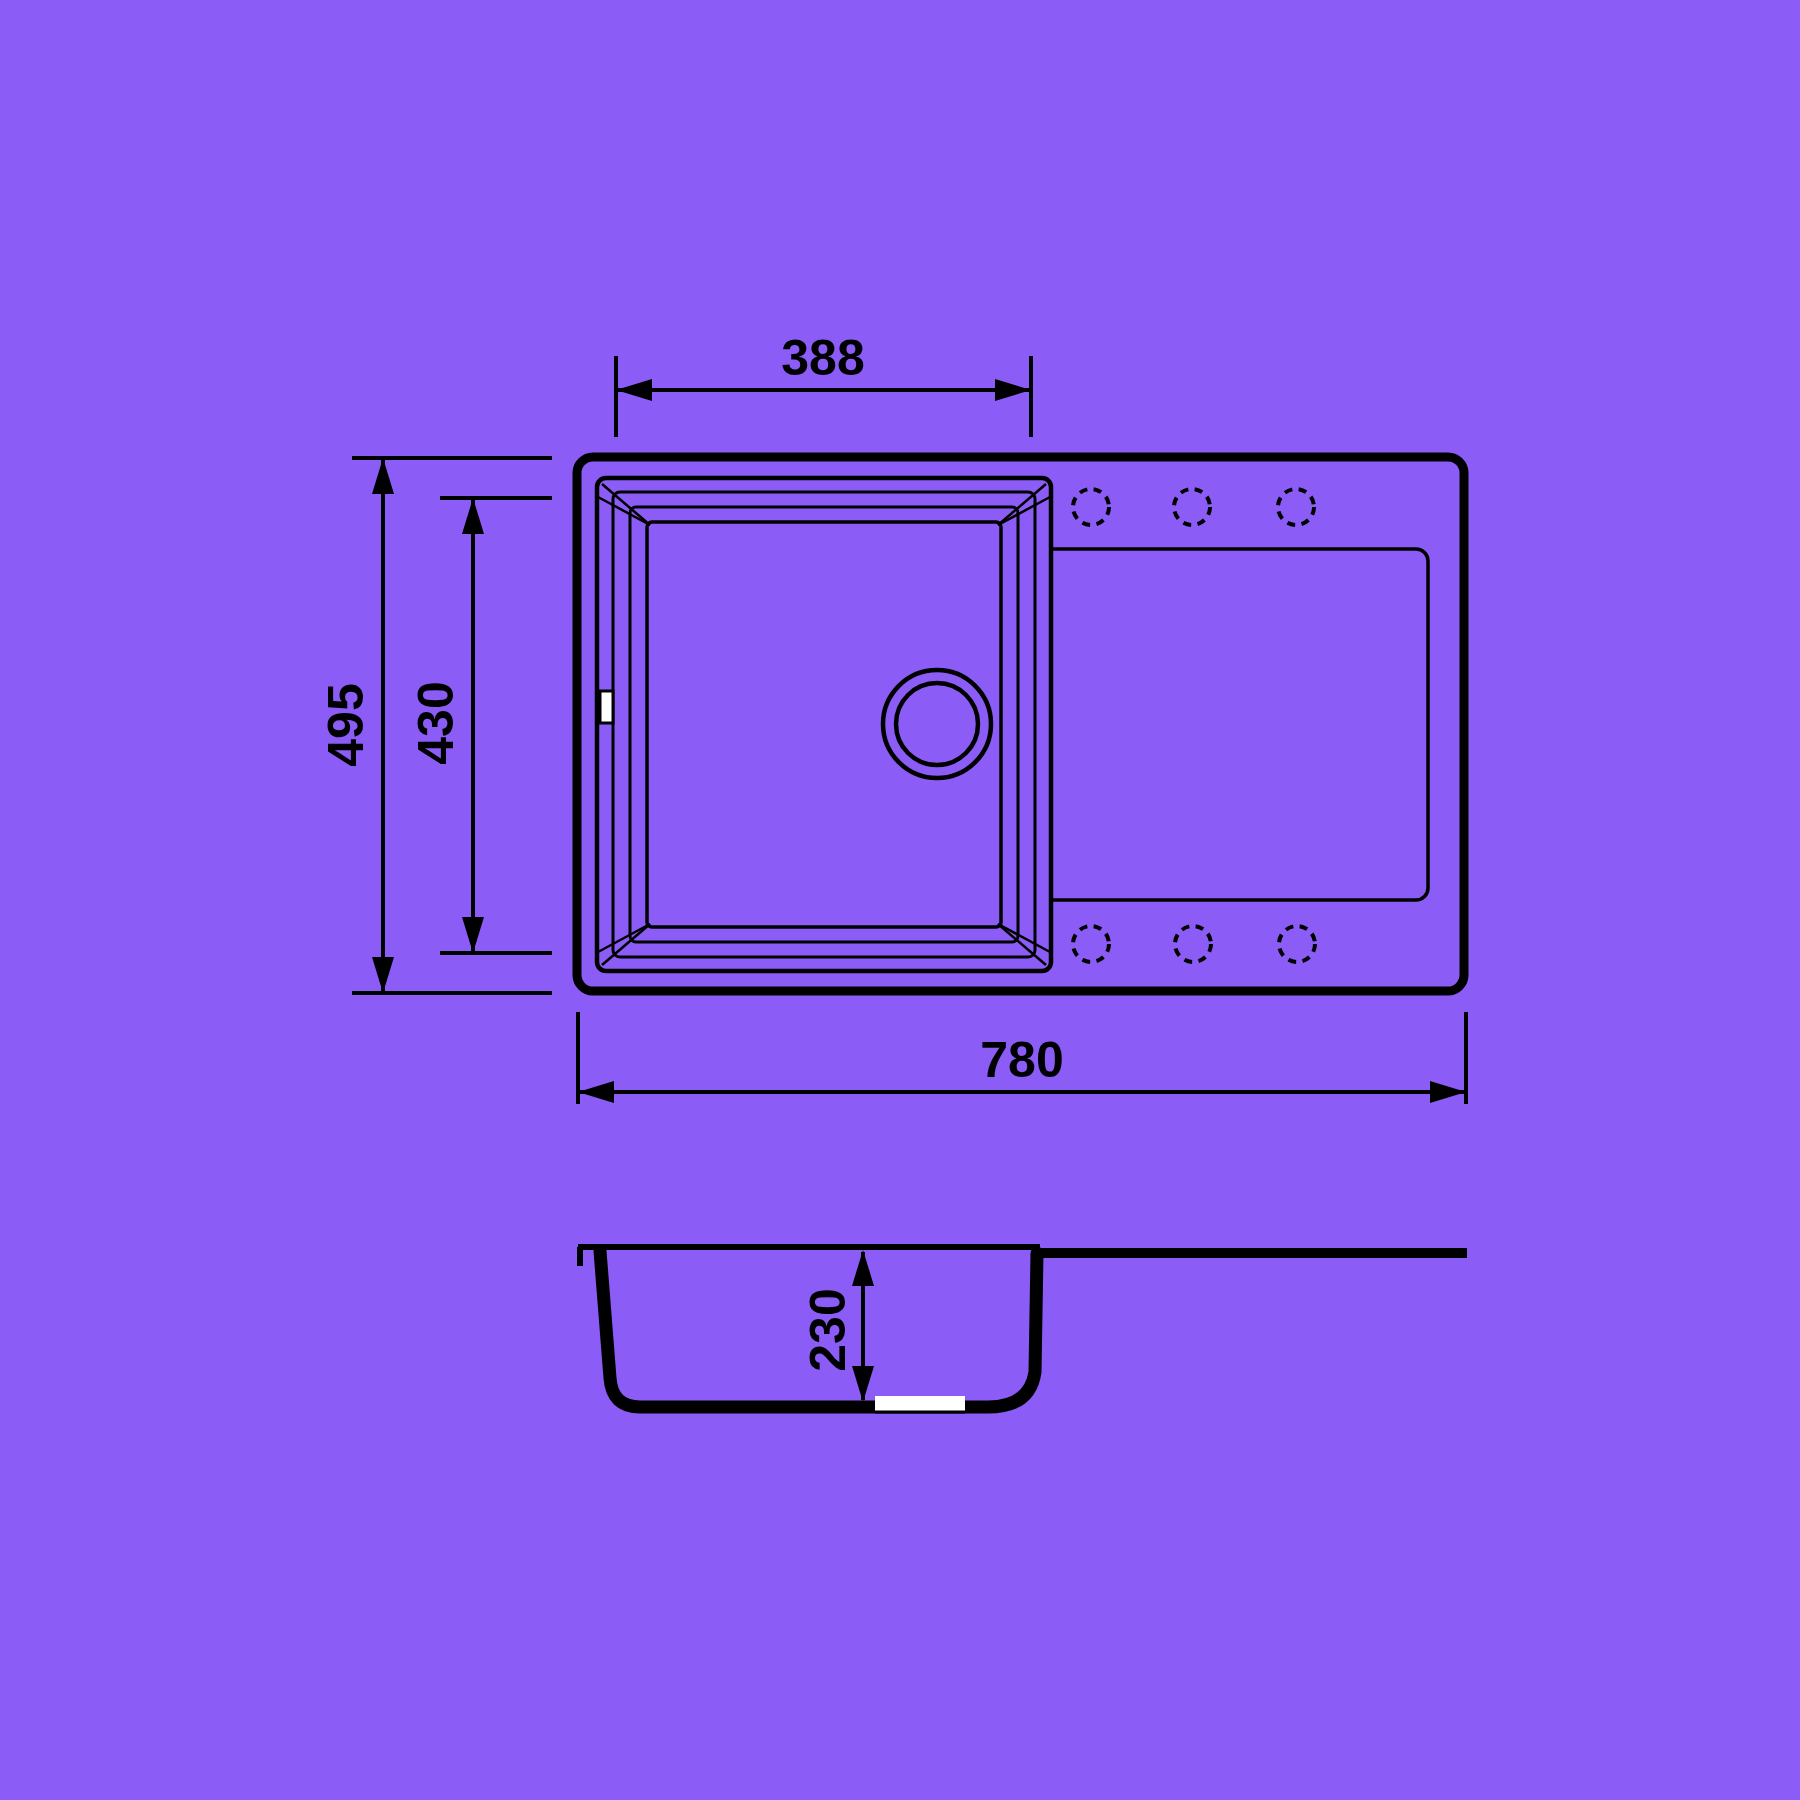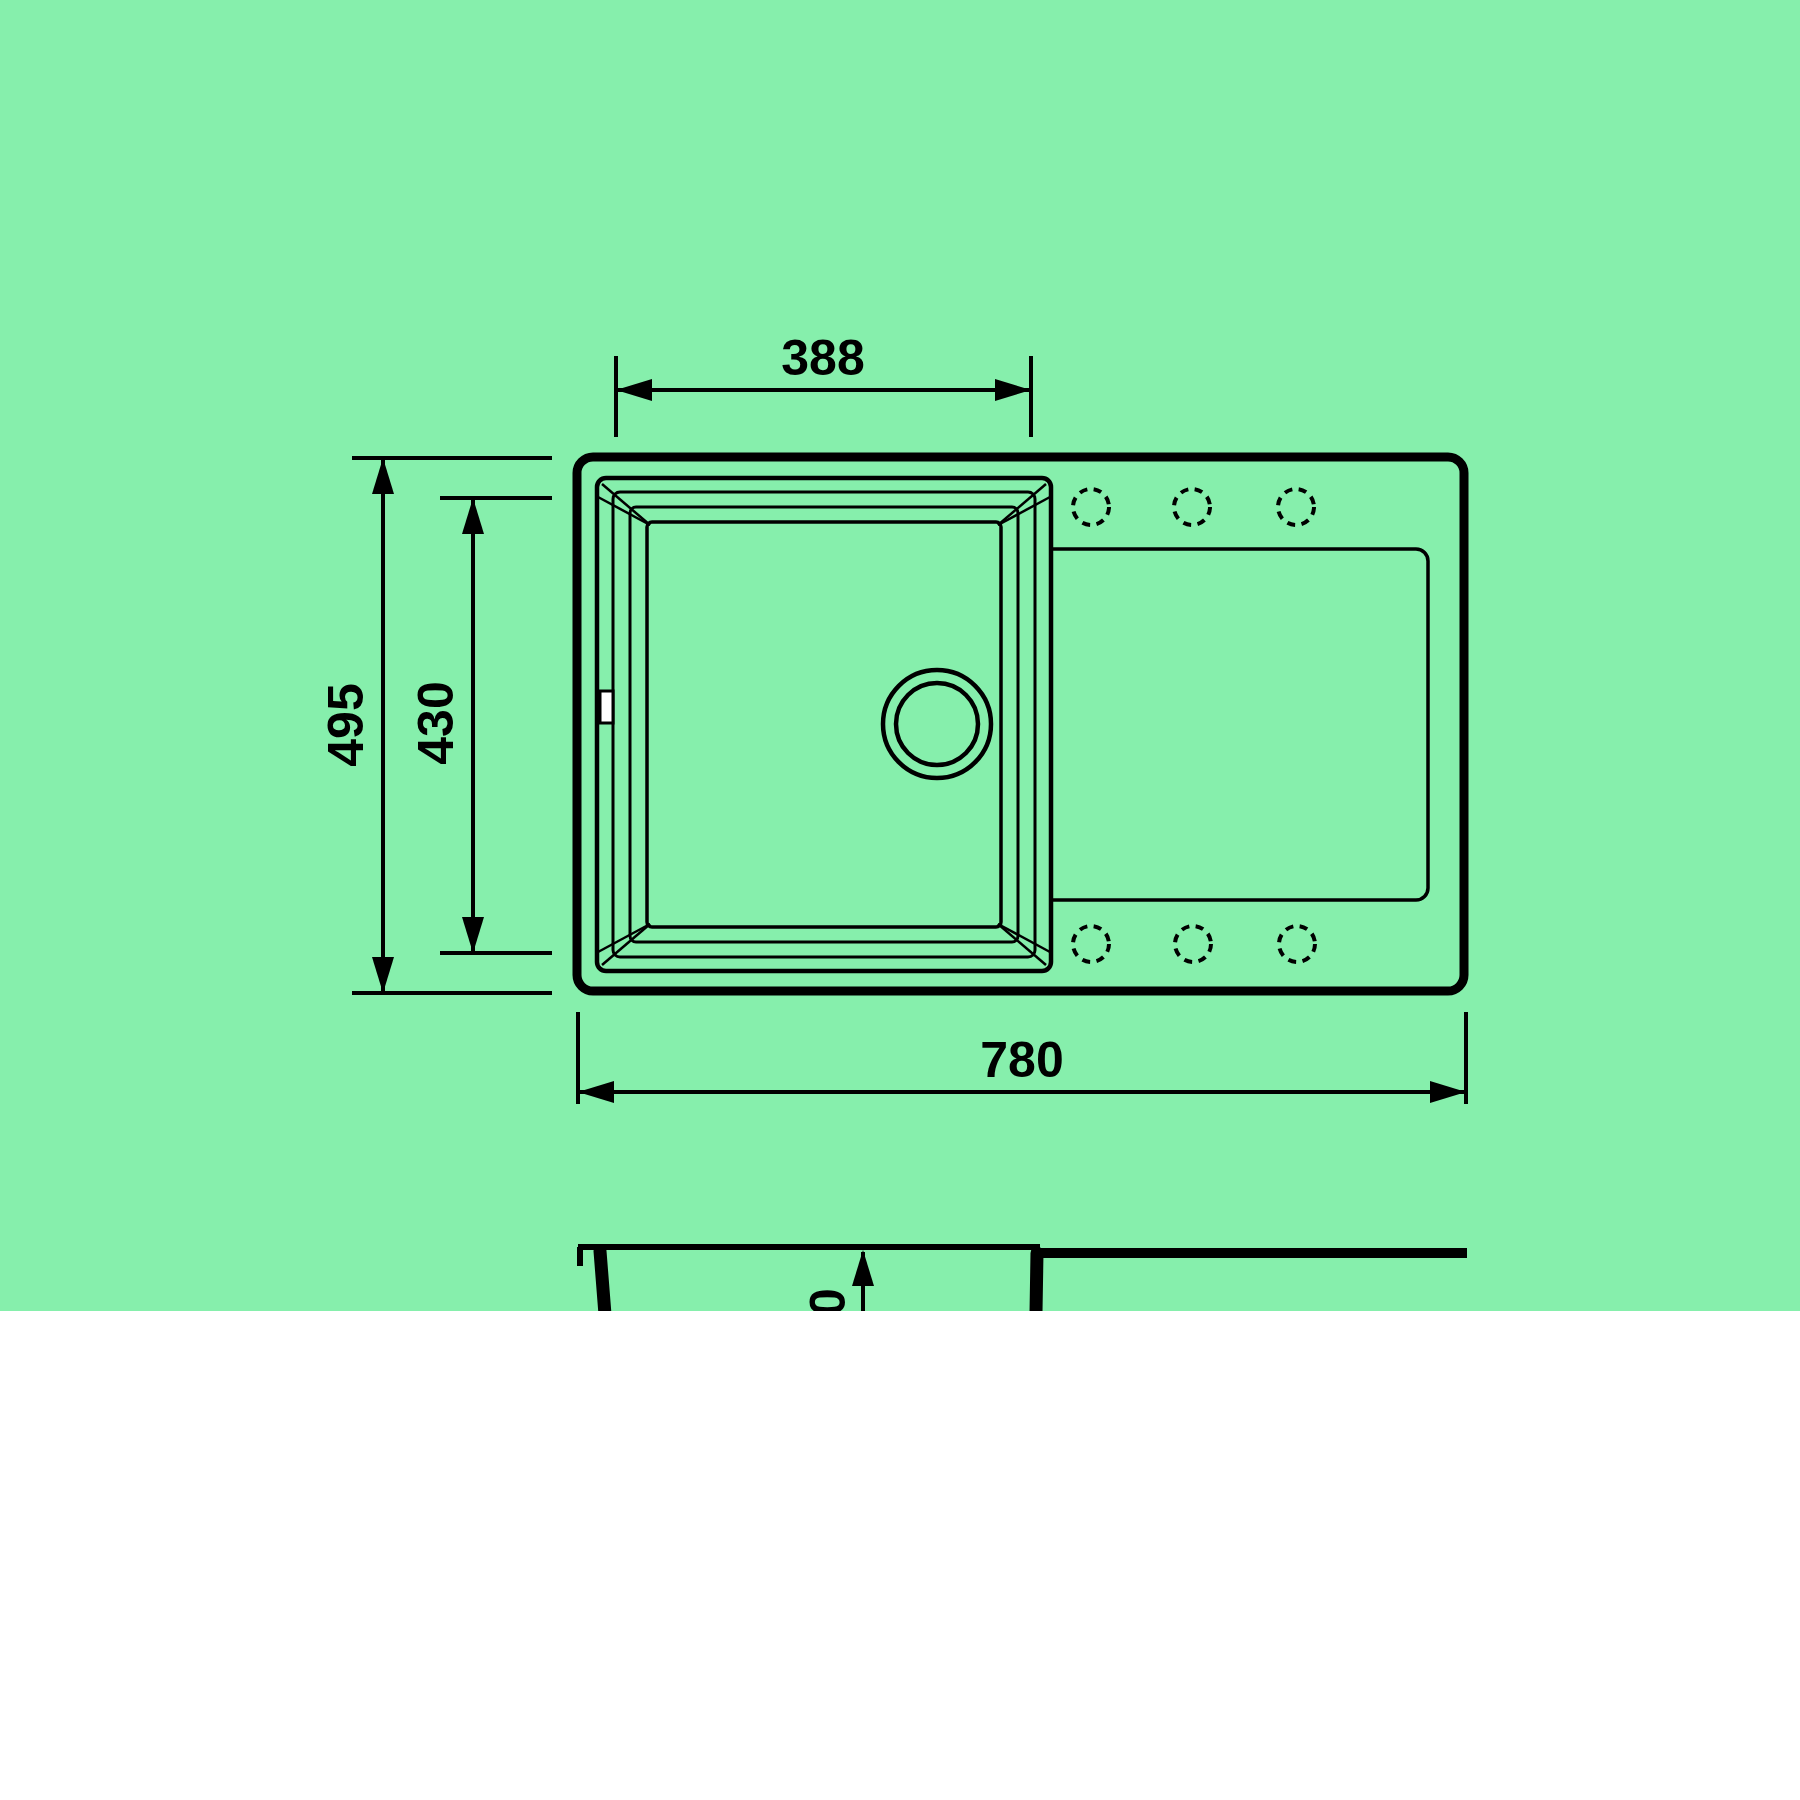--- a/index.html
+++ b/index.html
@@ -1,16 +1,16 @@
 <!DOCTYPE html>
 <html><head>
 <meta charset="utf-8">
 <style>
   html,body{margin:0;padding:0;background:#ffffff;}
-  .page{width:1800px;height:1311px;background:#86efac;position:relative;}
+  .page{width:1800px;height:1800px;background:#8b5cf6;position:relative;}
   svg{display:block;}
   .dim-label{font-family:"Liberation Sans",sans-serif;font-weight:bold;font-size:50px;fill:#000;}
   .stroke{stroke:#000;fill:none;}
 </style>
 </head>
 <body>
 
 <div class="page">
 <svg width="1800" height="1800" viewBox="0 0 1800 1800">
 

